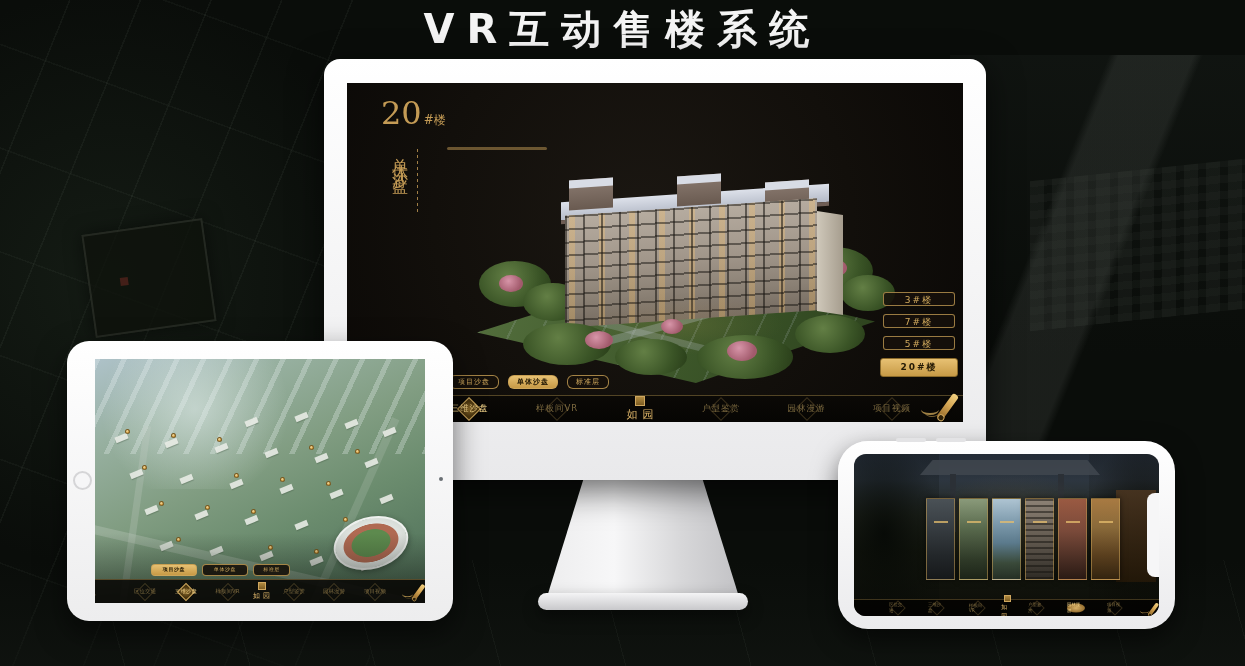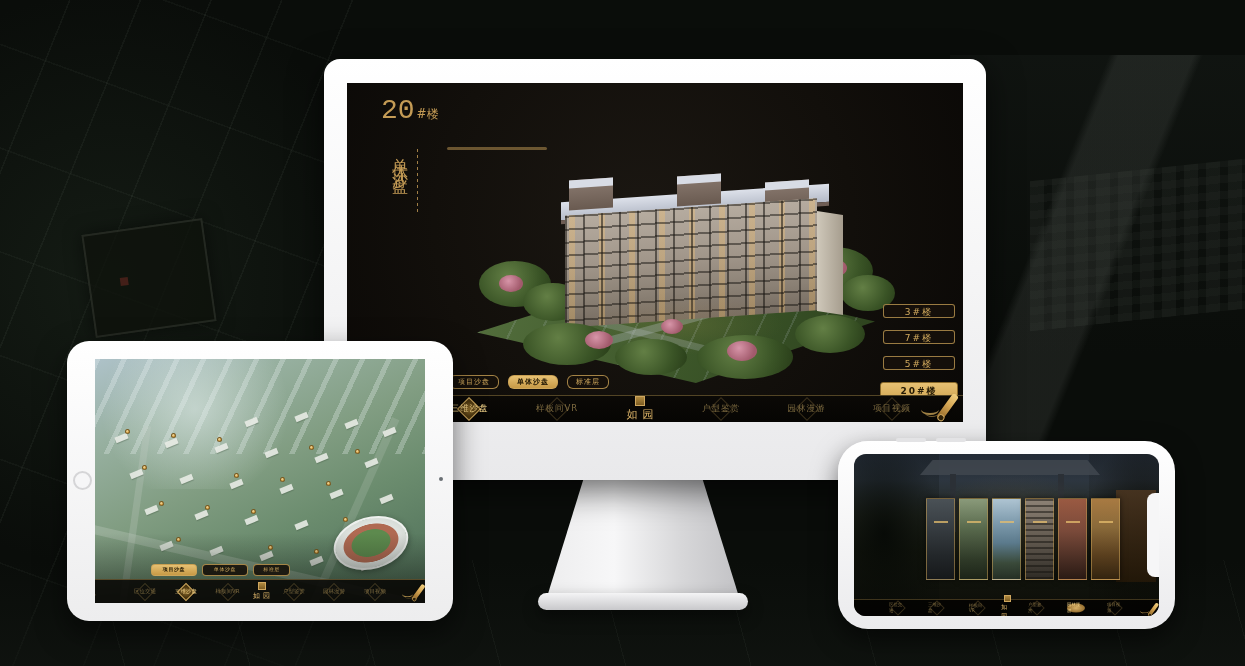--- a/index.html
+++ b/index.html
@@ -41,21 +41,21 @@
     background:radial-gradient(circle at 48% 40%, #1b1712 0%, #120f0b 55%, #0a0806 100%); }
   .monitor-neck { position:absolute; left:547px; top:479px; width:192px; height:118px;
     clip-path:polygon(19% 0,81% 0,100% 100%,0 100%);
     background:linear-gradient(90deg,#ededee 0%,#f7f7f8 35%,#d7d7d9 70%,#c2c2c5 100%); }
   .monitor-base { position:absolute; left:538px; top:593px; width:210px; height:17px; border-radius:9px;
     background:linear-gradient(180deg,#f4f4f5,#c8c8cb); box-shadow:0 7px 16px rgba(0,0,0,.45); }
 
   
   .m-heading { position:absolute; left:34px; top:14px; color:#c49b55;
     font-family:"DejaVu Serif","Liberation Serif",serif; }
-  .m-heading .num { font-size:28px; line-height:1;font-family:Liberation Mono, monospace; }
+  .m-heading .num { font-size:32px; line-height:1; }
   .m-heading .suf { font-size:12px; margin-left:2px; }
   .m-subtitle { position:absolute; left:42px; top:62px; writing-mode:vertical-rl; font-size:16px;
     letter-spacing:7px; color:#c49b55; font-family:"DejaVu Serif","Liberation Serif",serif; }
   .m-subtitle-line { position:absolute; left:70px; top:66px; width:1px; height:64px;
     background:repeating-linear-gradient(180deg, rgba(196,155,85,.8) 0 3px, transparent 3px 6px); }
   .dline { position:absolute; left:100px; height:3px; border-radius:2px; background:rgba(196,155,85,.5); }
   .dline:nth-of-type(1) { top:30px; width:196px; }
   .dline:nth-of-type(2) { top:42px; width:186px; }
   .dline:nth-of-type(3) { top:53px; width:44px; }
   .dline:nth-of-type(4) { top:64px; width:100px; }
@@ -82,24 +82,24 @@
       linear-gradient(180deg,#b6aca0 0%,#a1968a 45%,#8b8175 75%,#756b60 100%); }
   .bld-side { position:absolute; left:352px; top:58px; width:26px; height:100px; transform:skewY(9deg);
     background:linear-gradient(90deg,#cfc8ba,#a69d8e); }
   .bld-glow { position:absolute; left:120px; top:140px; width:200px; height:60px;
     background:radial-gradient(ellipse, rgba(255,200,110,.10), transparent 70%); }
   .blob { position:absolute; border-radius:50%; filter:blur(.5px); }
   .blob.green { background:radial-gradient(circle at 40% 35%, #637f45, #3a5426 60%, #263a17); }
   .blob.pink  { background:radial-gradient(circle at 40% 35%, #d795a8, #a25a6c 70%); }
 
   .m-buttons { position:absolute; left:531px; top:209px; width:82px; }
-  .bbtn { display:block; width:72px; height:14px; line-height:14px; margin:12px auto 8px; text-align:center;
+  .bbtn { display:block; width:72px; height:14px; line-height:14px; margin:0 auto 8px; text-align:center;
     font-size:9px; letter-spacing:2px; color:#d3ab5e; background:rgba(22,17,10,.85);
     border:1px solid rgba(200,160,85,.75); border-radius:3px; cursor:pointer; box-sizing:border-box; }
-  .bbtn.active { width:78px; height:27px; line-height:17px; background:linear-gradient(180deg,#e7c173,#c79a46);
+  .bbtn.active { width:78px; height:19px; line-height:17px; background:linear-gradient(180deg,#e7c173,#c79a46);
     color:#241a05; font-weight:bold; border-color:#8a6a2a; }
 
   .m-subtabs { position:absolute; left:102px; top:292px; display:flex; gap:9px; }
   .pill { height:12px; line-height:12px; padding:0 8px; font-size:7px; letter-spacing:1px; color:#d3ab5e;
     background:rgba(22,17,10,.9); border:1px solid rgba(200,160,85,.8); border-radius:6px; cursor:pointer; }
   .pill.active { background:linear-gradient(180deg,#e7c173,#c79a46); color:#241a05; font-weight:bold; }
   .pill-label { display:inline-block; }
 
   .navbar { display:flex; align-items:center; justify-content:space-between; box-sizing:border-box;
     background:linear-gradient(180deg,#0b0906,#060503); border-top:1px solid rgba(200,165,90,.4); }
@@ -214,20 +214,21 @@
 <body>
 
 <div class="stage">
 
   <div class="bg-left"></div>
   <div class="bg-plaque"></div>
   <div class="bg-right"></div>
   <div class="bg-right-blocks"></div>
   <div class="bg-bottom"></div>
 
+  <h1 class="title">VR互动售楼系统</h1>
 
   <div class="monitor-neck"></div>
   <div class="monitor-base"></div>
   <div class="monitor-body">
     <div class="monitor-screen">
 
       <div class="m-heading">
         <span class="num">20</span><span class="suf">#楼</span>
       </div>
       <div class="m-subtitle">单体沙盘</div>

